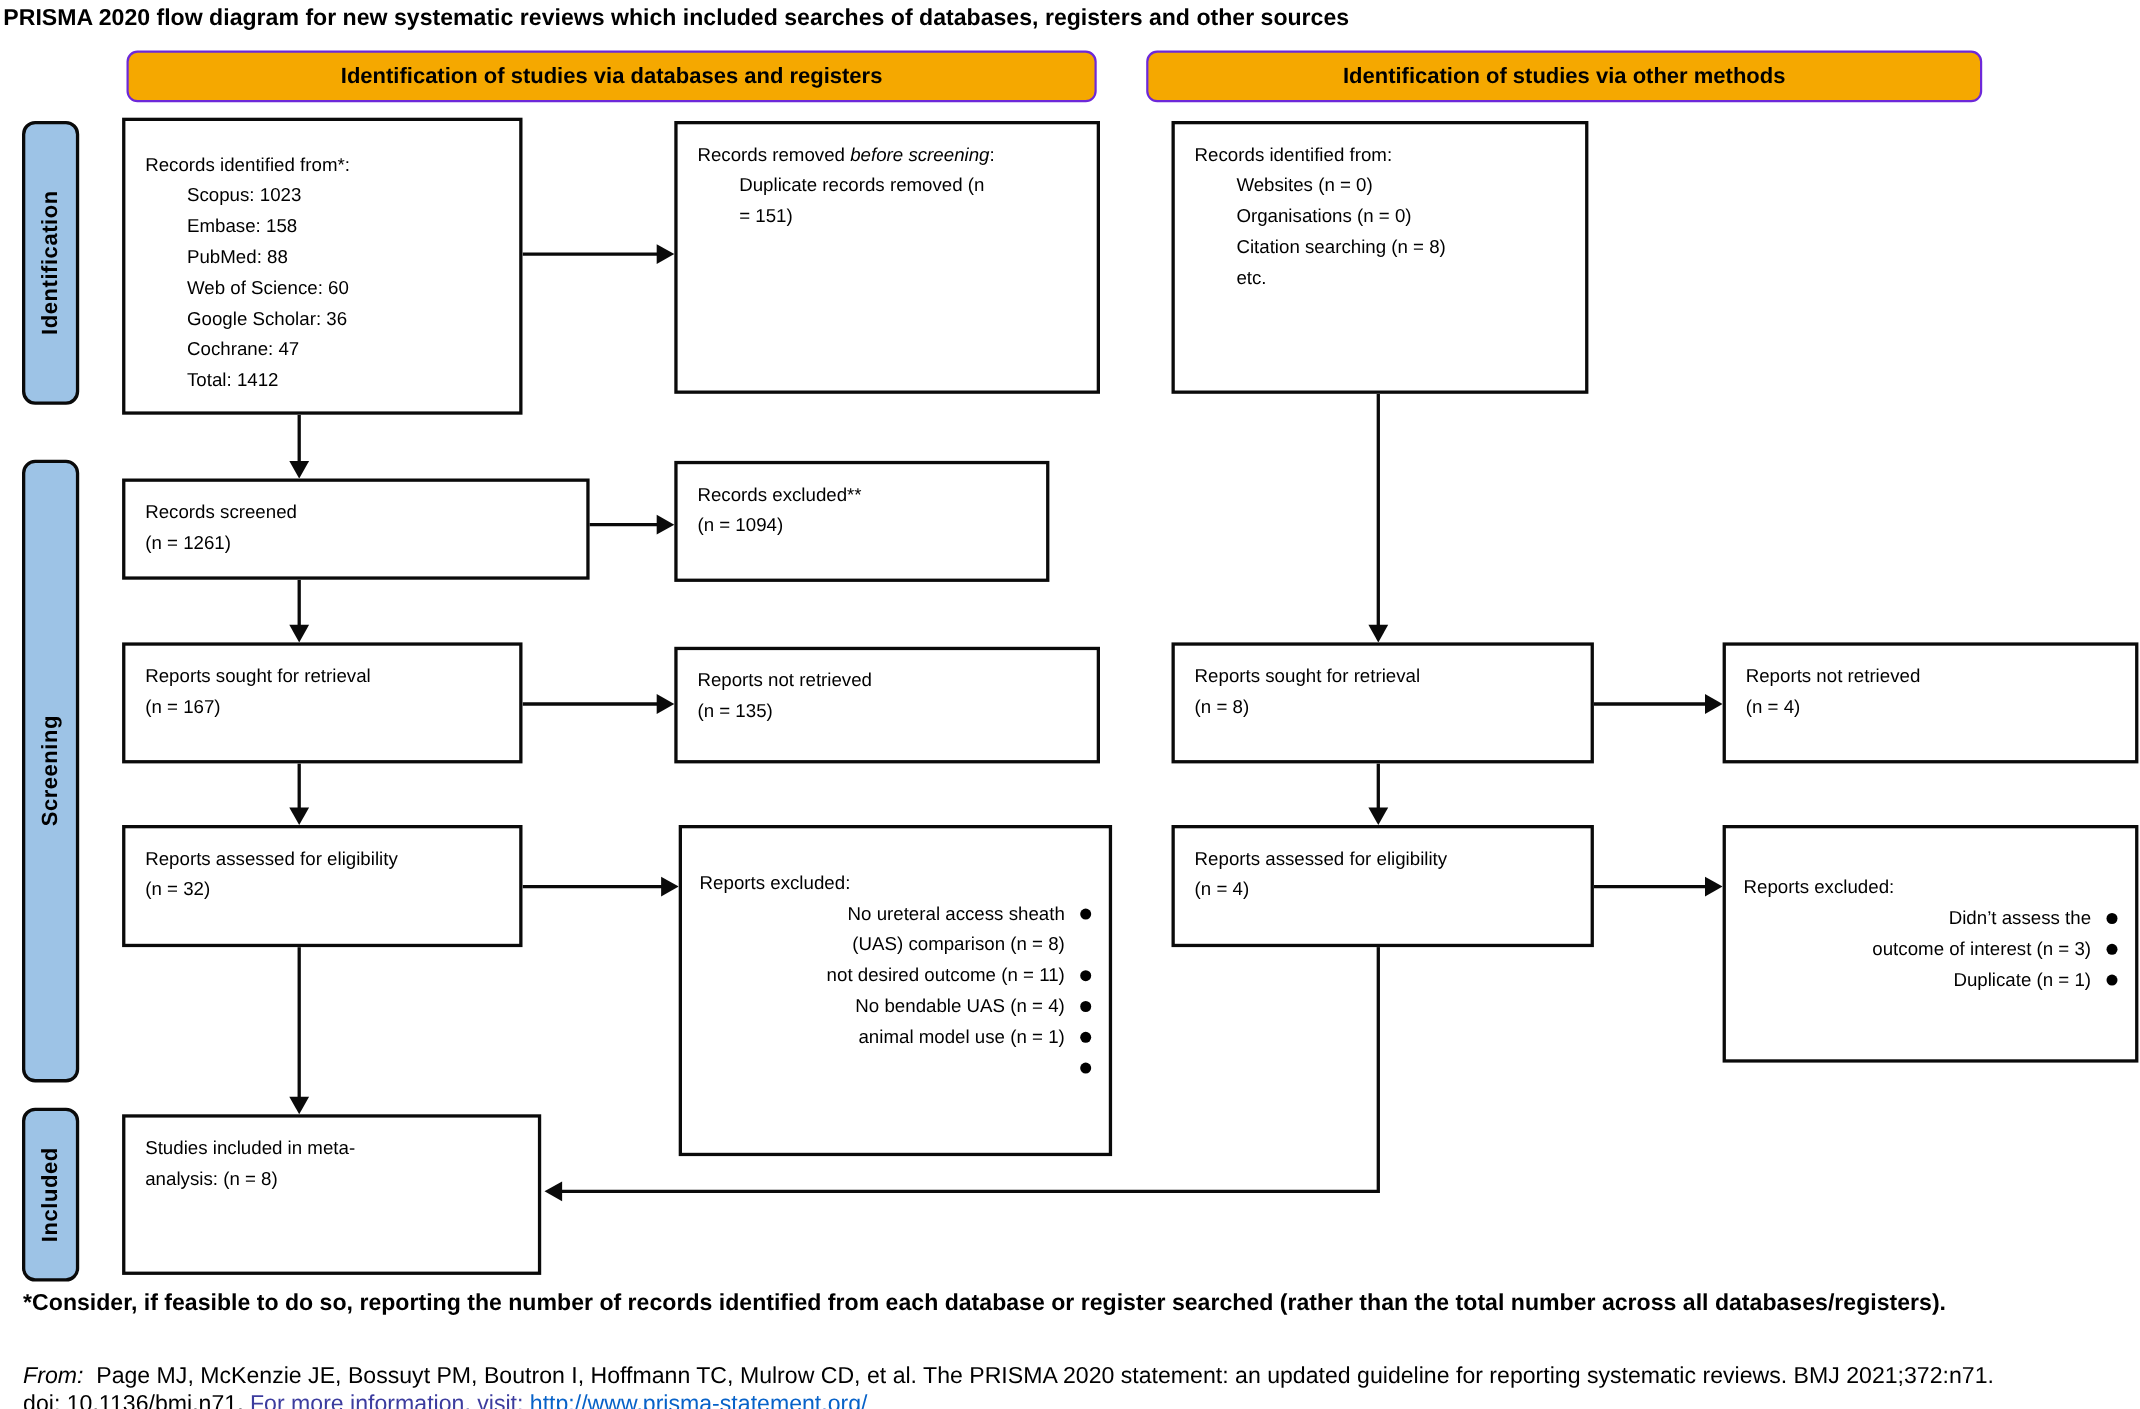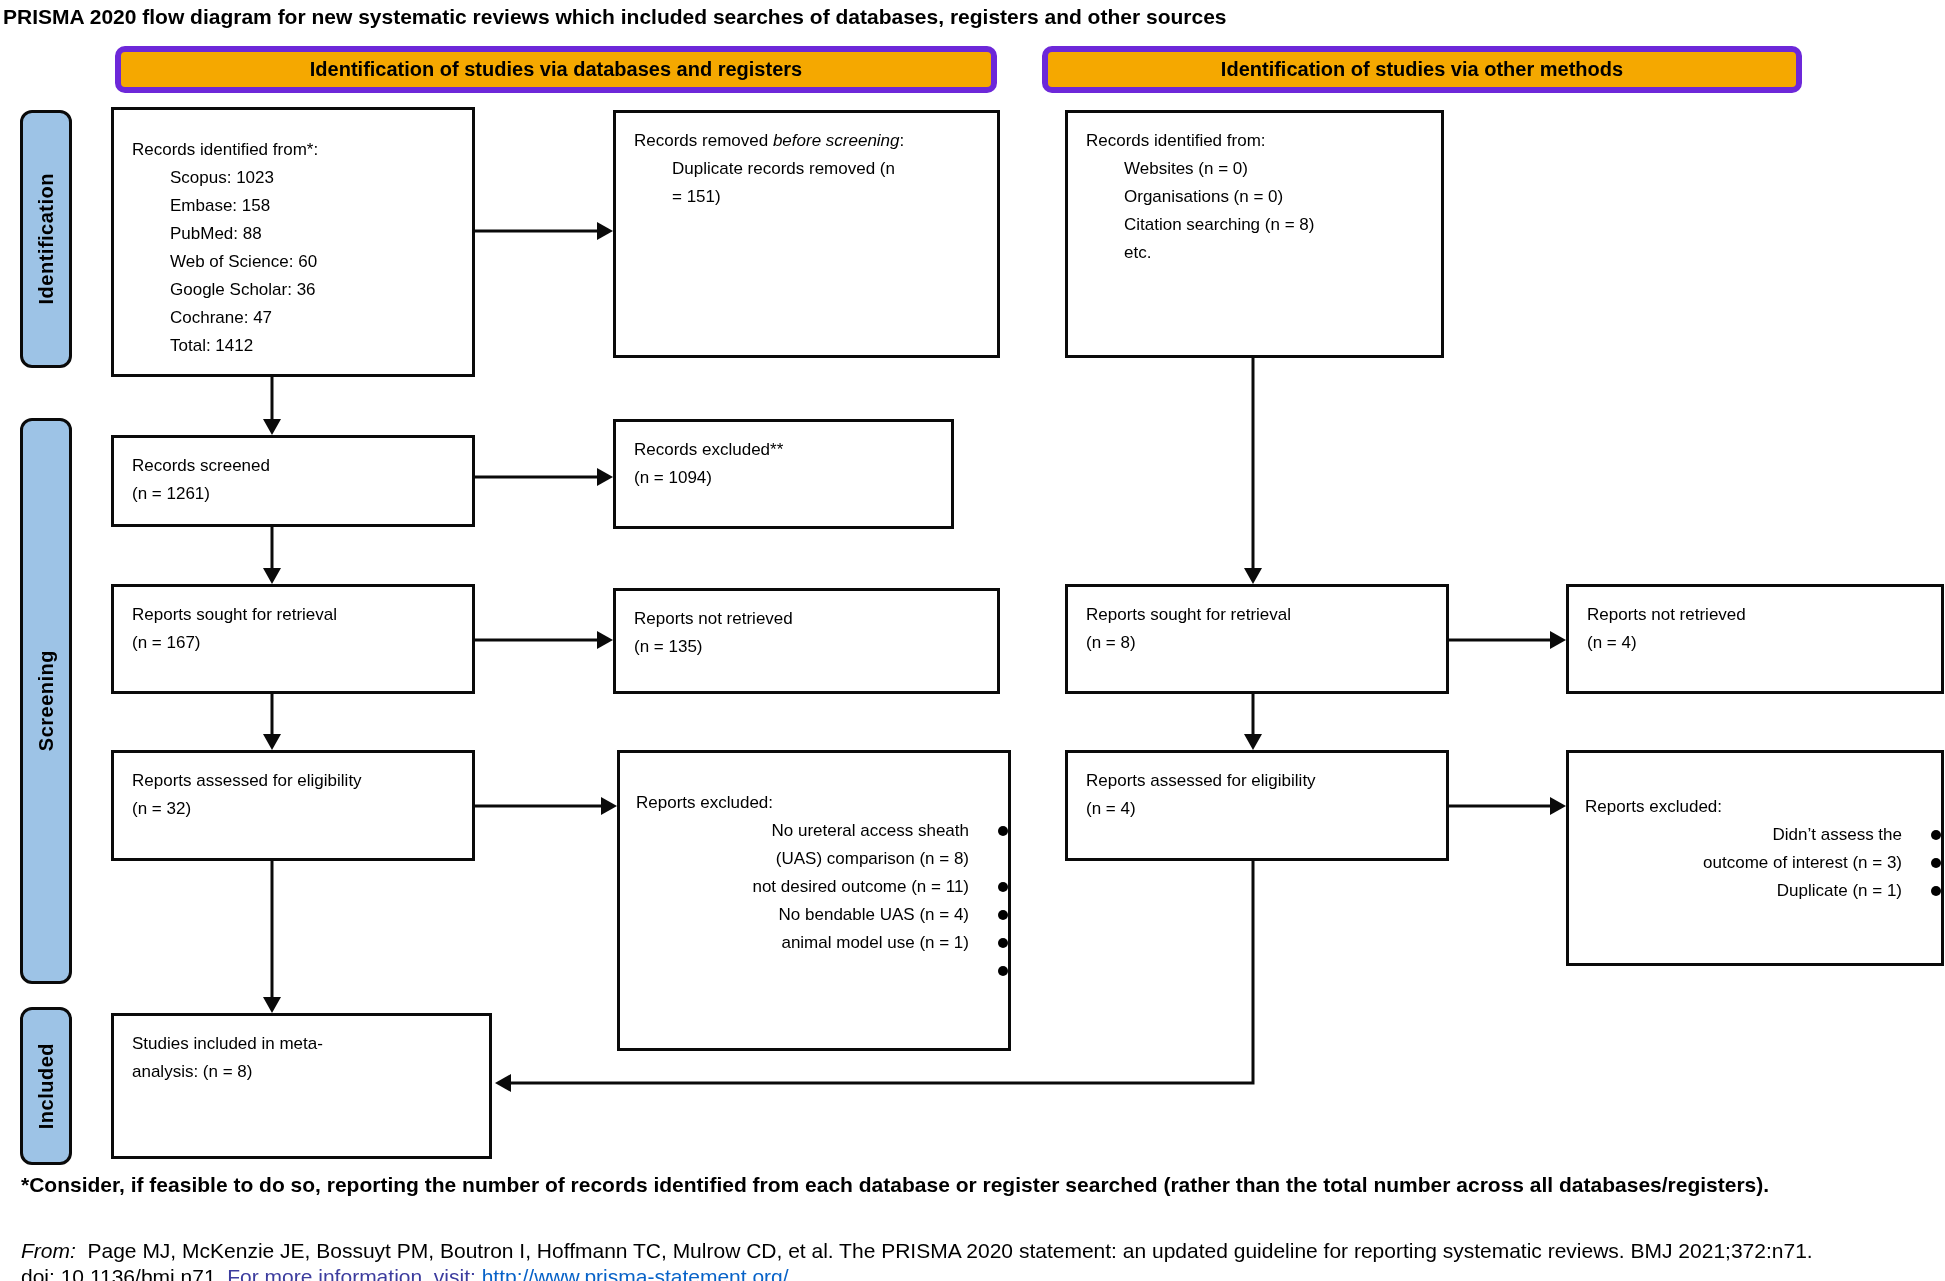--- a/index.html
+++ b/index.html
@@ -1,31 +1,31 @@
 <!DOCTYPE html>
 <html><head>
 <meta charset="utf-8">
 <style>
   html,body{margin:0;padding:0;background:#ffffff;}
   #page{position:relative;width:1945px;height:1281px;background:#ffffff;
         font-family:"Liberation Sans", sans-serif;color:#000;overflow:hidden;}
   .abs{position:absolute;box-sizing:border-box;}
   #title{left:3px;top:5px;width:1600px;font-size:21px;font-weight:bold;}
-  .hdr-bar{height:47px;background:#F5A800;border:6px solid #6d28d9;border-radius:10px;
+  .hdr-bar{height:47px;background:#F5A800;border:2px solid #6d28d9;border-radius:10px;
            display:flex;align-items:center;justify-content:center;
            font-size:20px;font-weight:bold;color:#000;}
   .stage-tab{width:52px;background:#9DC3E6;border:3px solid #0a0a0a;border-radius:12px;
              display:flex;align-items:center;justify-content:center;}
   .vtext{writing-mode:vertical-rl;transform:rotate(180deg);font-size:20px;font-weight:bold;letter-spacing:.5px;}
   .fbox{background:#fff;border:3px solid #0a0a0a;font-size:17px;line-height:28px;}
   .pad{padding:14px 16px 10px 18px;}
   .vcenter{display:flex;flex-direction:column;}
   .indent{padding-left:38px;}
   .it{font-style:italic;}
-  .blist .bline{display:flex;justify-content:flex-end;align-items:center;gap:29px;padding-right:0;min-height:28px;}
+  .blist .bline{display:flex;justify-content:flex-end;align-items:center;gap:14px;padding-right:16px;min-height:28px;}
   .blist .btext{text-align:right;}
   .dot{width:10px;height:10px;border-radius:50%;background:#000;flex:none;}
   .dot.hidden{visibility:hidden;}
   .bhead{padding-left:16px;}
   svg.arrows{position:absolute;left:0;top:0;width:1945px;height:1281px;pointer-events:none;}
   svg.arrows line, svg.arrows polyline{stroke:#0a0a0a;stroke-width:3;fill:none;}
   svg.arrows polygon{fill:#0a0a0a;stroke:none;}
   .fnote{left:21px;width:1930px;font-size:21px;line-height:26px;}
   .fnote.bold{font-weight:bold;}
   .purple{color:#3C3C9E;}
@@ -129,21 +129,21 @@
   </div>
 
   <div class="abs fbox pad vcenter" style="left:1065px;top:110px;width:379px;height:248px;">
     <div>Records identified from:</div>
     <div class="indent">Websites (n = 0)</div>
     <div class="indent">Organisations (n = 0)</div>
     <div class="indent">Citation searching (n = 8)</div>
     <div class="indent">etc.</div>
   </div>
 
-  <div class="abs fbox pad vcenter" style="left:111px;top:435px;width:364px;height:92px;">
+  <div class="abs fbox pad vcenter" style="left:111px;top:435px;width:425px;height:92px;">
     <div>Records screened</div>
     <div>(n = 1261)</div>
   </div>
   <div class="abs fbox pad vcenter" style="left:613px;top:419px;width:341px;height:110px;">
     <div>Records excluded**</div>
     <div>(n = 1094)</div>
   </div>
 
   <div class="abs fbox pad vcenter" style="left:111px;top:584px;width:364px;height:110px;">
     <div>Reports sought for retrieval</div>

